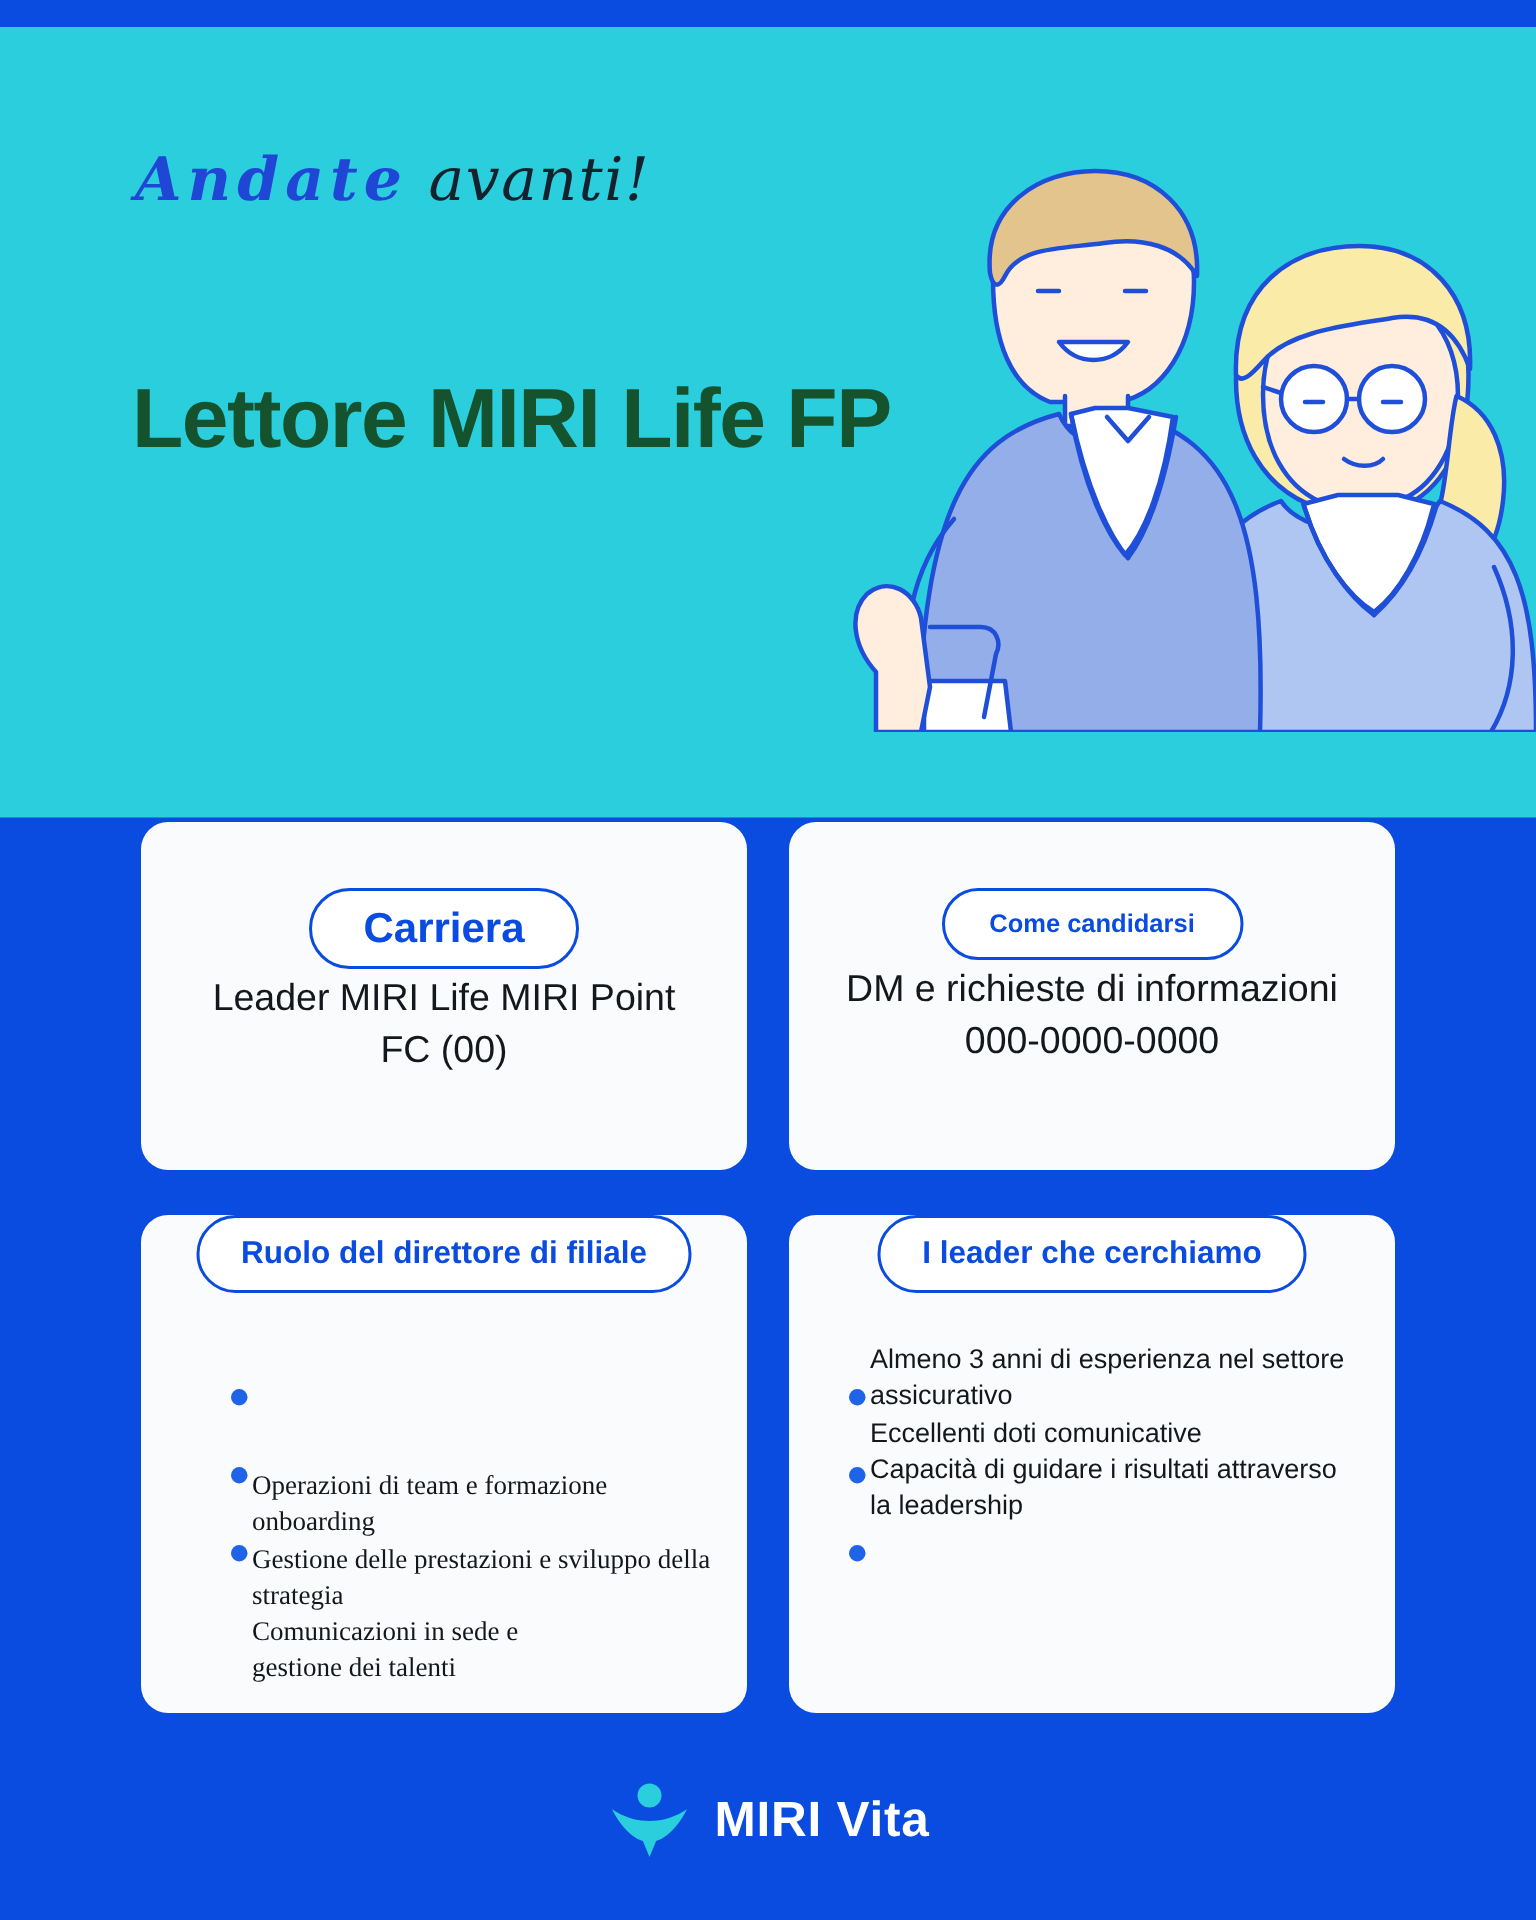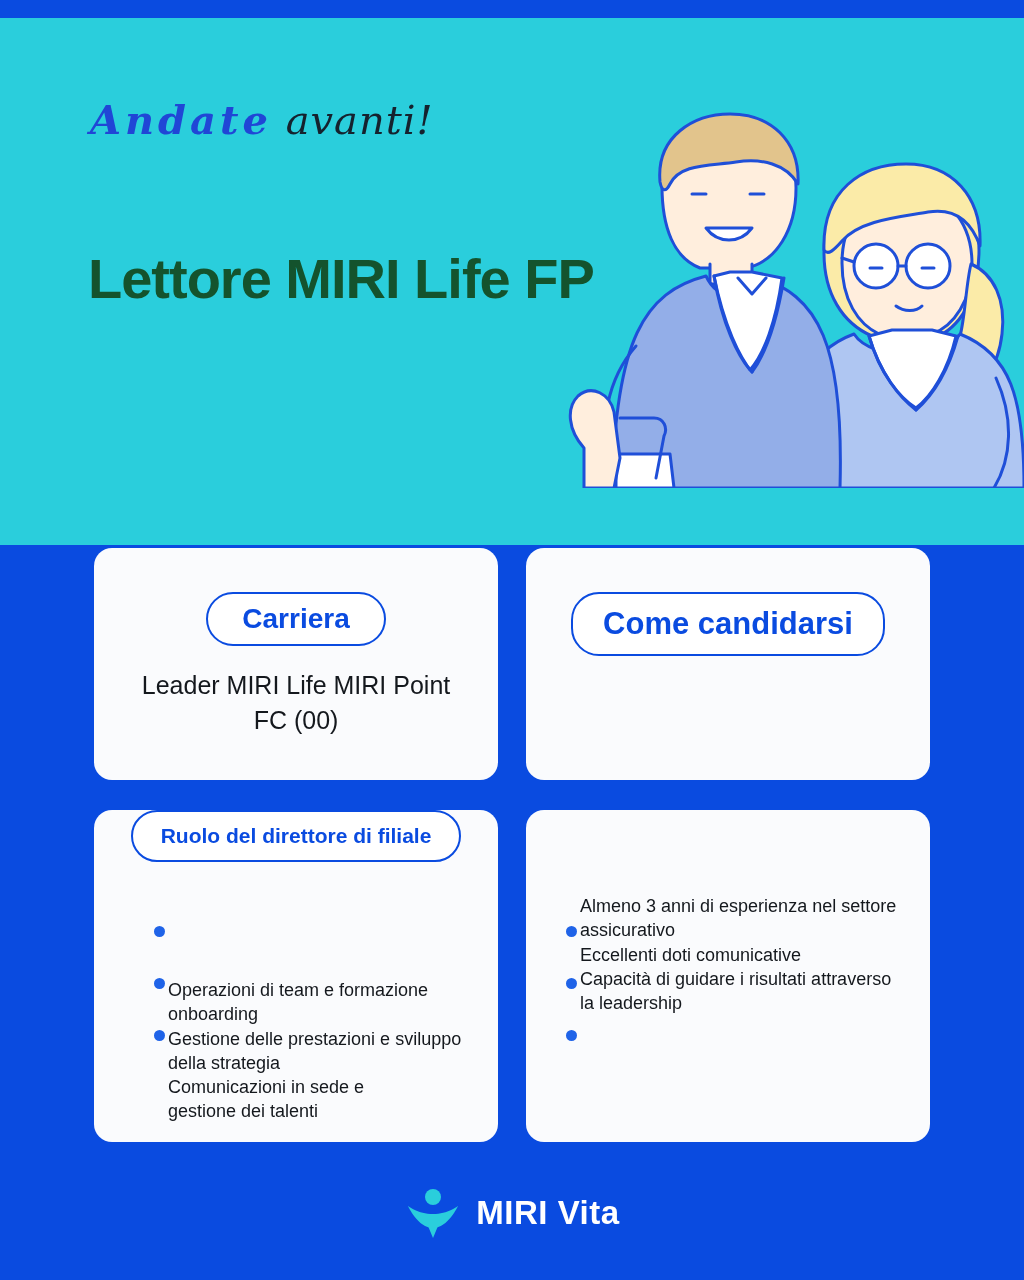--- a/index.html
+++ b/index.html
@@ -103,24 +103,24 @@
     background: #ffffff;
     text-align: center;
     white-space: nowrap;
   }
   .pill-wrap { width: 100%; text-align: center; }
   .card.small .pill-wrap { padding-top: 44px; }
   .card.small .pill {
     font-size: 28px;
     padding: 9px 34px;
   }
-  .card.small.b .pill { font-size: 31px; padding: 12px 30px; }
+  .card.small.b .pill { font-size: 17px; padding: 12px 30px; }
 
   .card-body {
-    margin-top: 22px;
+    margin-top: 2px;
     text-align: center;
     font-size: 25px;
     line-height: 1.4;
     color: #14181d;
     padding: 0 21px;
     white-space: pre-line;
   }
 
   .card.big .pill-wrap { }
   .card.big .pill {
@@ -140,21 +140,21 @@
     border-radius: 50%;
     background: #1F63E8;
   }
   .lines {
     position: absolute;
     font-size: 18px;
     line-height: 1.35;
     color: #14181d;
     white-space: pre-line;
   }
-  .card.c3 .lines { left: 74px; top: 168px; width: 320px; }
+  .card.c3 .lines { left: 74px; top: 168px; width: 320px; font-family: Liberation Serif, serif; }
   .card.c4 .lines { left: 54px; top: 84px; width: 330px; }
 
   
   .footer {
     position: absolute;
     bottom: 42px;
     left: 0;
     width: 1024px;
     display: flex;
     align-items: center;
@@ -250,38 +250,43 @@
         <span class="pill">Carriera</span>
       </div>
       <div class="card-body">Leader MIRI Life MIRI Point
 FC (00)</div>
     </div>
 
     <div class="card small b">
       <div class="pill-wrap">
         <span class="pill">Come candidarsi</span>
       </div>
+      <div class="card-body">DM e richieste di informazioni
+000-0000-0000</div>
     </div>
 
     <div class="card big c3">
       <div class="pill-wrap">
         <span class="pill">Ruolo del direttore di filiale</span>
       </div>
       <div class="bullets">
         <span class="bullet-dot" style="left:20px; top:0px;"></span>
         <span class="bullet-dot" style="left:20px; top:52px;"></span>
         <span class="bullet-dot" style="left:20px; top:104px;"></span>
       </div>
       <div class="lines">Operazioni di team e formazione onboarding
 Gestione delle prestazioni e sviluppo della strategia
 Comunicazioni in sede e
 gestione dei talenti</div>
     </div>
 
     <div class="card big c4">
+      <div class="pill-wrap">
+        <span class="pill">I leader che cerchiamo</span>
+      </div>
       <div class="bullets">
         <span class="bullet-dot" style="left:0px; top:0px;"></span>
         <span class="bullet-dot" style="left:0px; top:52px;"></span>
         <span class="bullet-dot" style="left:0px; top:104px;"></span>
       </div>
       <div class="lines">Almeno 3 anni di esperienza nel settore assicurativo
 Eccellenti doti comunicative
 Capacità di guidare i risultati attraverso la leadership</div>
     </div>
   </div>

